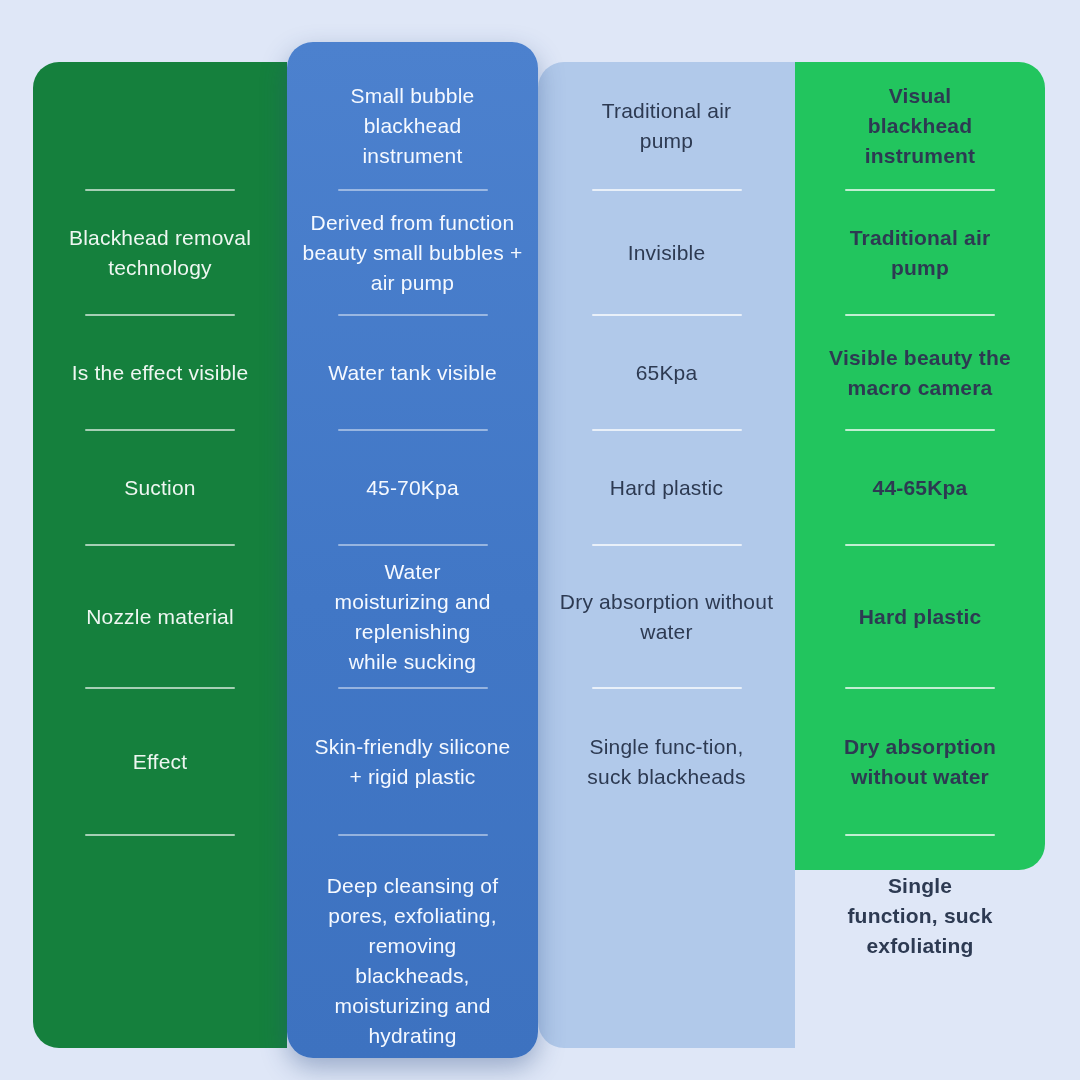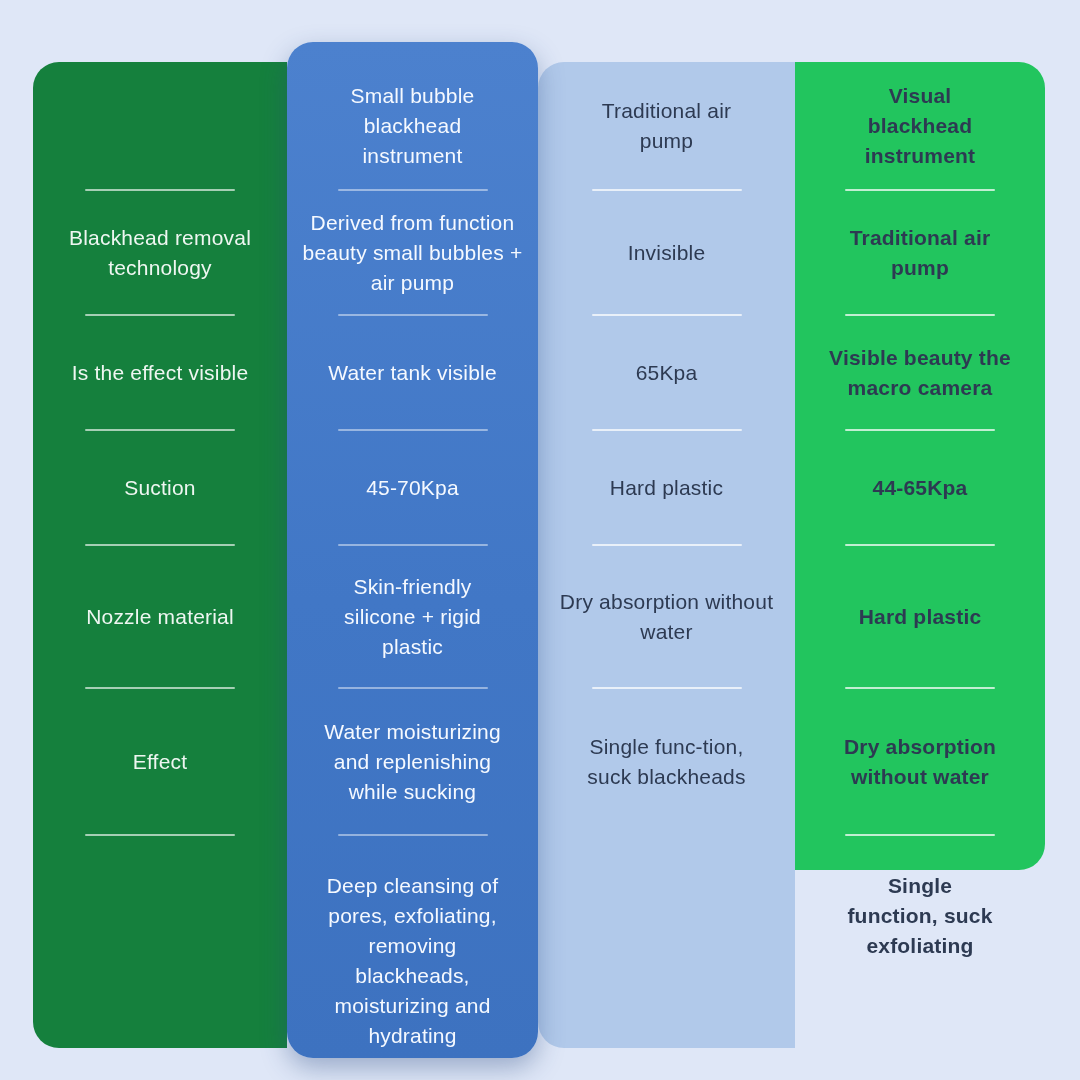--- a/index.html
+++ b/index.html
@@ -130,28 +130,28 @@
     </div>
     <div class="cell">
       <div class="txt">Water tank visible</div>
       <div class="divider"></div>
     </div>
     <div class="cell">
       <div class="txt">45-70Kpa</div>
       <div class="divider"></div>
     </div>
     <div class="cell">
+      <div class="txt">Water moisturizing and replenishing while sucking</div>
+      <div class="divider"></div>
+    </div>
+    <div class="cell">
       <div class="txt">Skin-friendly silicone + rigid plastic</div>
       <div class="divider"></div>
     </div>
     <div class="cell">
-      <div class="txt">Water moisturizing and replenishing while sucking</div>
-      <div class="divider"></div>
-    </div>
-    <div class="cell">
       <div class="txt">Deep cleansing of pores, exfoliating, removing blackheads, moisturizing and hydrating</div>
 
     </div>
   </div>
 
   <div class="card col-trad">
     <div class="cell">
       <div class="txt">Traditional air pump</div>
       <div class="divider"></div>
     </div>

